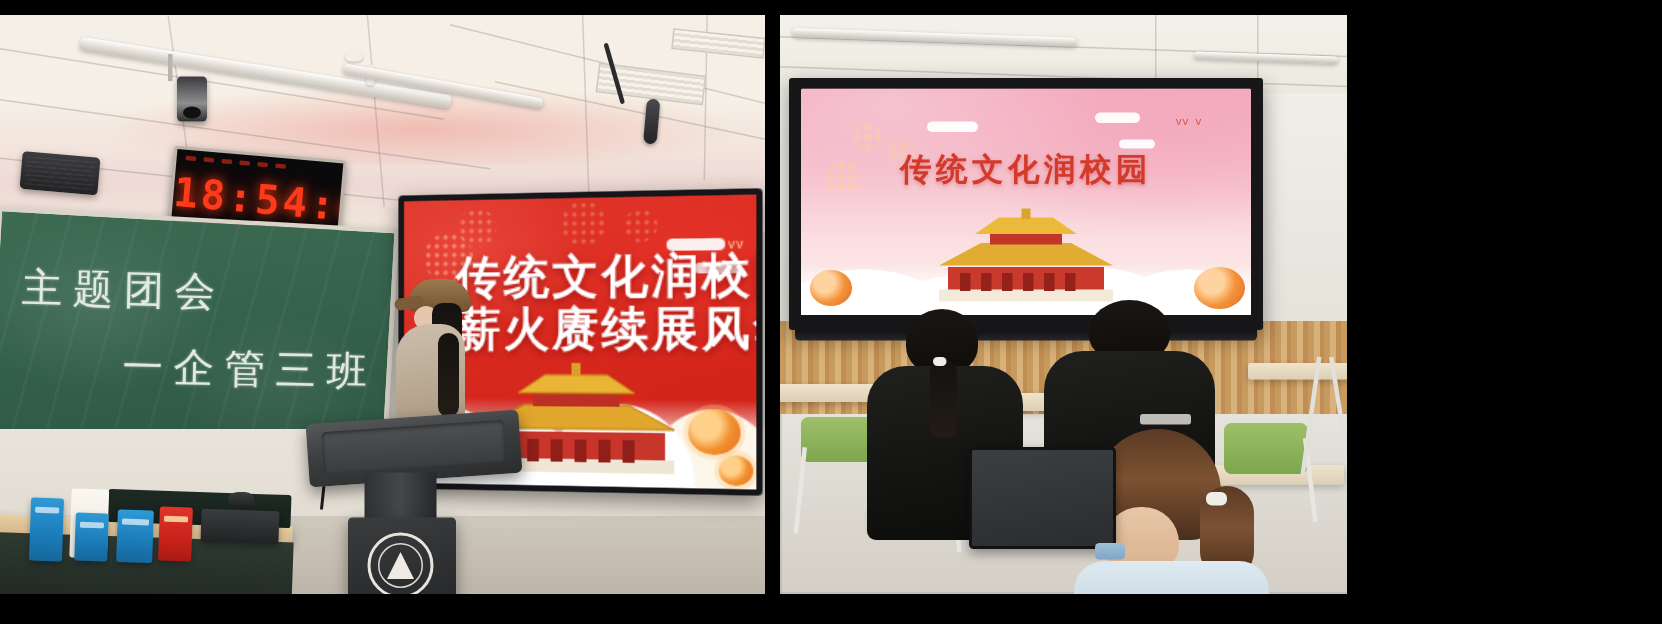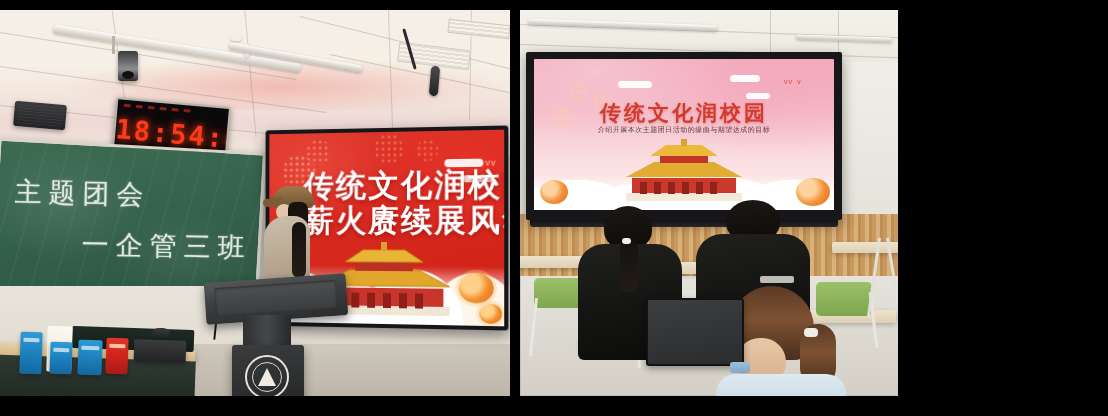--- a/index.html
+++ b/index.html
@@ -411,21 +411,20 @@
       <div class="slide">
         <div class="sl-flower" style="left:16px;top:48px;width:24px;height:24px;"></div>
         <div class="sl-flower" style="left:34px;top:22px;width:20px;height:20px;"></div>
         <div class="sl-flower" style="left:58px;top:34px;width:18px;height:18px;"></div>
         <div class="sl-cloud" style="left:84px;top:22px;width:34px;height:7px;"></div>
         <div class="sl-cloud" style="left:196px;top:16px;width:30px;height:7px;"></div>
         <div class="sl-cloud" style="left:212px;top:34px;width:24px;height:6px;"></div>
         <div class="birds" style="left:250px;top:18px;">ᵛᵛ ᵛ</div>
 
         <div class="sl-title">传统文化润校园</div>
-        <div class="sl-sub">介绍开展本次主题团日活动的缘由与期望达成的目标</div>
 
         <div class="sl-cloudbank"></div>
         <svg class="sl-palace" viewBox="0 0 160 72">
           <rect x="28" y="44" width="104" height="18" fill="#ca3a2c"></rect>
           <rect x="22" y="59" width="116" height="8" fill="#f3ead9"></rect>
           <g fill="#93231a">
             <rect x="36" y="48" width="7" height="12"></rect>
               <rect x="50" y="48" width="7" height="12"></rect>
             <rect x="64" y="48" width="7" height="12"></rect>
               <rect x="78" y="48" width="7" height="12"></rect>

